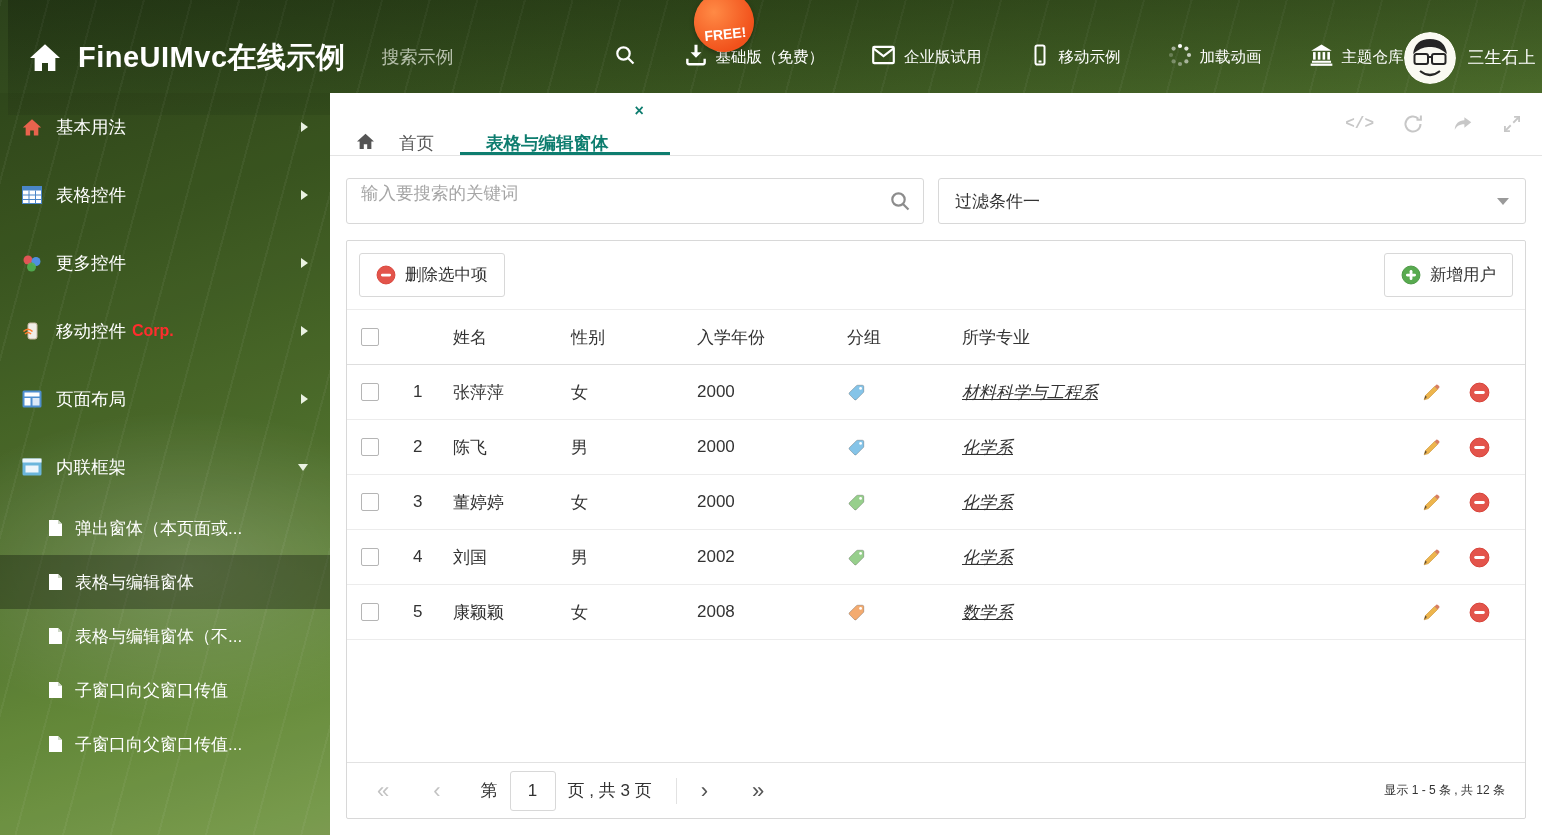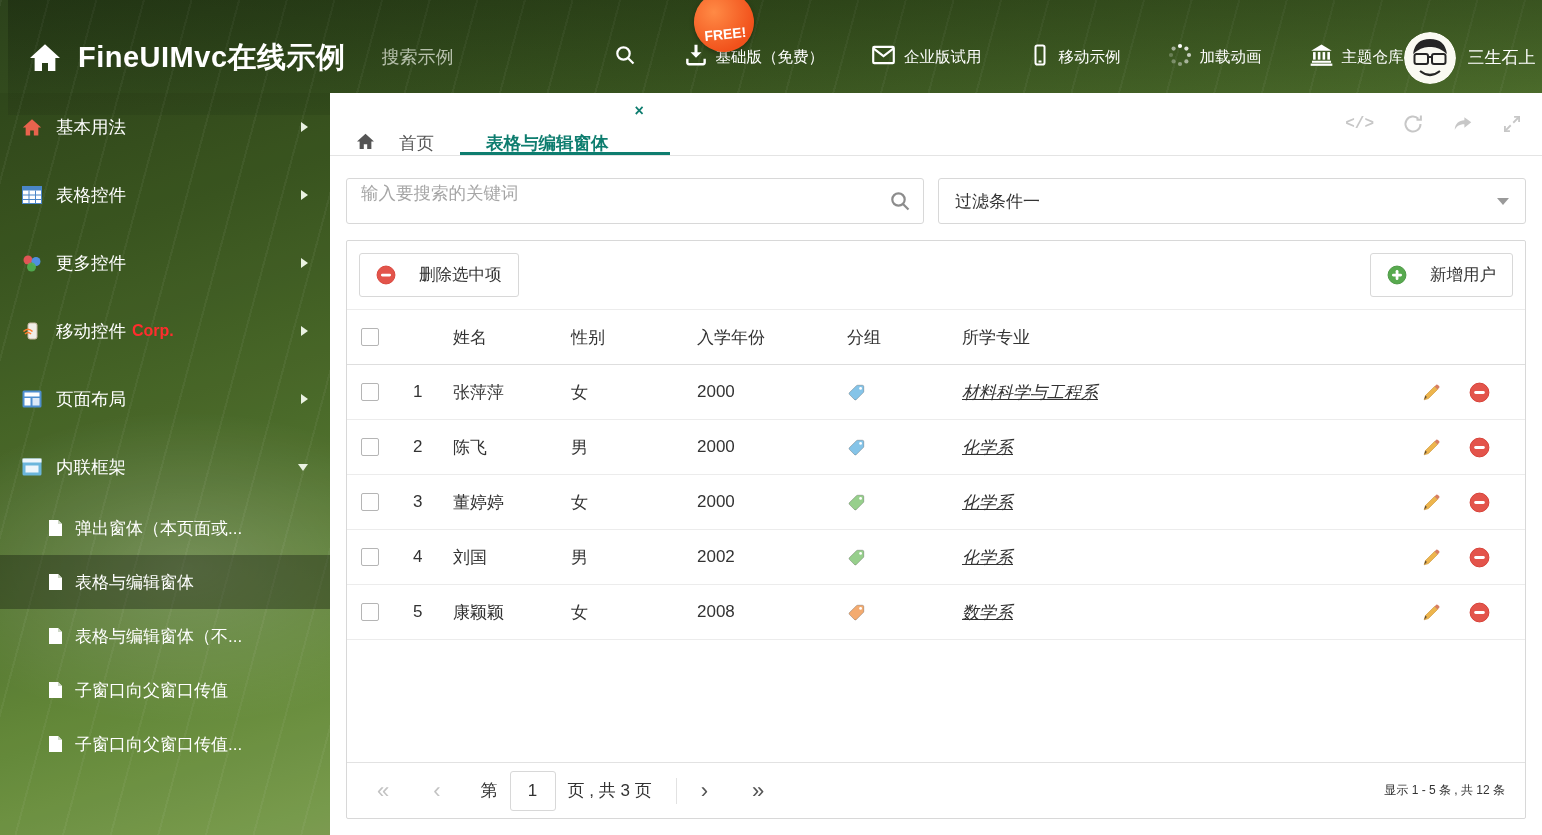--- a/index.html
+++ b/index.html
@@ -66,21 +66,21 @@
   .search-box input { width:100%; height:46px; border:1px solid #d8d8d8; border-radius:3px; padding:0 46px 16px 14px;
                       font-size:17.5px; font-family:inherit; color:#333; outline:none; }
   .search-box input::placeholder { color:#a6a6a6; }
   .search-box .mag { position:absolute; right:13px; top:12px; color:#8c8c8c; }
   .select-box { flex:1; height:46px; border:1px solid #d8d8d8; border-radius:3px; display:flex; align-items:center;
                 padding:0 16px; cursor:pointer; }
   .select-caret { margin-left:auto; width:0; height:0; border-left:6px solid transparent; border-right:6px solid transparent; border-top:7px solid #9a9a9a; }
 
   .panel { margin-top:16px; flex:1; border:1px solid #d8d8d8; border-radius:2px; display:flex; flex-direction:column; min-height:0; }
   .panel-toolbar { padding:12px; display:flex; flex-shrink:0; }
-  .btn { height:44px; display:inline-flex; align-items:center; gap:23px; padding:0 16px; background:#fff;
+  .btn { height:44px; display:inline-flex; align-items:center; gap:9px; padding:0 16px; background:#fff;
          border:1px solid #d8d8d8; border-radius:3px; font-size:16.5px; color:#333; cursor:pointer; font-family:inherit; }
   .btn-add { margin-left:auto; }
 
   .grid-header, .grid-row { display:flex; align-items:center; padding-left:14px; flex-shrink:0; }
   .grid-header { height:56px; border-top:1px solid #ececec; border-bottom:1px solid #dedede; }
   .grid-row { height:55px; border-bottom:1px solid #ececec; }
   .c-check { width:52px; display:flex; align-items:center; }
   .c-num { width:40px; }
   .c-name { width:118px; }
   .c-gender { width:126px; }

